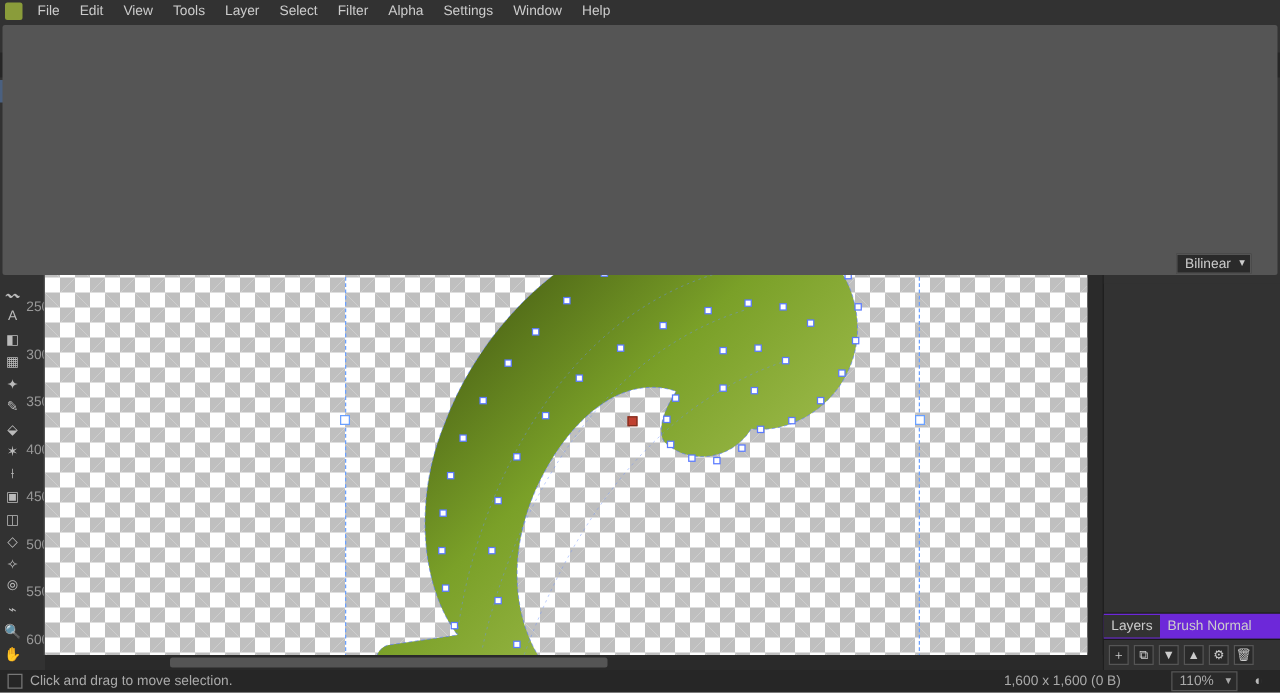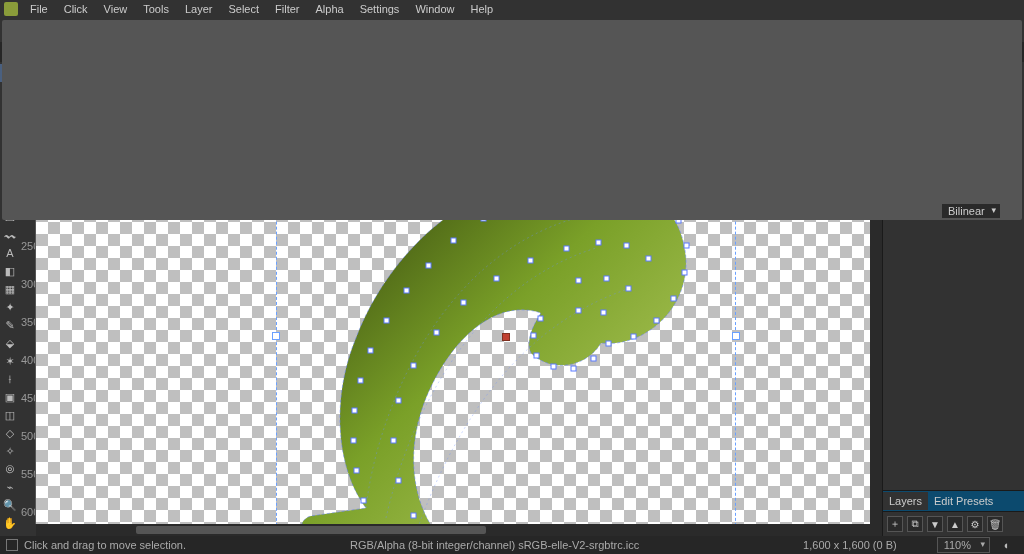--- a/index.html
+++ b/index.html
@@ -54,21 +54,21 @@
   .pivot { position: absolute; width: 8px; height: 8px; background: #c04030; border: 1px solid #803020; }
   .scrollbar-h { height: 12px; background: #2a2a2a; margin-left: 16px; position: relative; }
   .scrollbar-v { width: 12px; background: #2a2a2a; }
   .thumb { position: absolute; background: #555; border-radius: 2px; }
 
   
   .artwork { position: absolute; left: 240px; top: 60px; width: 420px; height: 420px; }
 
   
   .right { width: 142px; background: #323232; display: flex; flex-direction: column; border-left: 1px solid #1a1a1a; }
-  .panel-tabs { height: 20px; display: flex; align-items: center; background: #0c4a6e; font-size: 10px; }
+  .panel-tabs { height: 20px; display: flex; align-items: center; background: #6d28d9; font-size: 10px; }
   .panel-tabs span { padding: 3px 6px; }
   .panel-tabs .active { background: #323232; }
   .panel-body { background: #323232; padding: 4px 6px; font-size: 10px; }
   .field-row { display: flex; align-items: center; margin: 4px 0; }
   .field-row label { width: 52px; }
   .num-input { background: #1e1e1e; border: 1px solid #555; padding: 1px 4px; width: 56px; color: #ccc; }
   .color-swatch-lg { width: 56px; height: 12px; background: linear-gradient(90deg,#1a3005,#5a7a1a); border: 1px solid #555; }
   .icon-row { display: flex; gap: 4px; margin-bottom: 4px; }
   .icon-row .sq { width: 16px; height: 16px; border: 1px solid #555; display: flex; align-items: center; justify-content: center; font-size: 10px; }
 
@@ -88,21 +88,21 @@
   .statusbar .grow { flex: 1; }
   .opacity-bar { background:#3a5a7a; padding:2px 6px; text-align:center; border-radius:2px; margin:2px 0; font-size:10px; }
   .node-pt { fill:#fff; stroke:#5a7aff; stroke-width:1; }
 </style>
 </head>
 <body>
 
 <div class="menubar">
   <div class="app-icon"></div>
   <span>File</span>
-  <span>Click</span>
+  <span>Edit</span>
   <span>View</span>
   <span>Tools</span>
   <span>Layer</span>
   <span>Select</span>
   <span>Filter</span>
   <span>Alpha</span>
   <span>Settings</span>
   <span>Window</span>
   <span>Help</span>
 </div>
@@ -361,38 +361,37 @@
         <label>Smoothing:</label>
         <span class="dropdown" style="width:60px">Bilinear</span>
       </div>
     </div>
 
     <div class="spacer"></div>
 
     <div class="layers-panel">
       <div class="panel-tabs">
         <span class="active">Layers</span>
-        <span>Edit Presets</span>
+        <span>Brush Normal</span>
       </div>
       <div class="bottom-btns">
         <span class="sq">＋</span>
         <span class="sq">⧉</span>
         <span class="sq">▼</span>
         <span class="sq">▲</span>
         <span class="sq">⚙</span>
         <span class="sq">🗑</span>
       </div>
     </div>
   </div>
 </div>
 
 <div class="statusbar">
   <span class="chk"></span>
   <span>Click and drag to move selection.</span>
   <span class="grow"></span>
-  <span>RGB/Alpha (8-bit integer/channel)  sRGB-elle-V2-srgbtrc.icc</span>
   <span class="grow"></span>
   <span>1,600 x 1,600 (0 B)</span>
   <span style="width:40px"></span>
   <span class="dropdown" style="min-width:50px">110%</span>
   <span style="width:6px"></span>
   <span class="tool-btn">◐</span>
 </div>
 
 </body></html>

